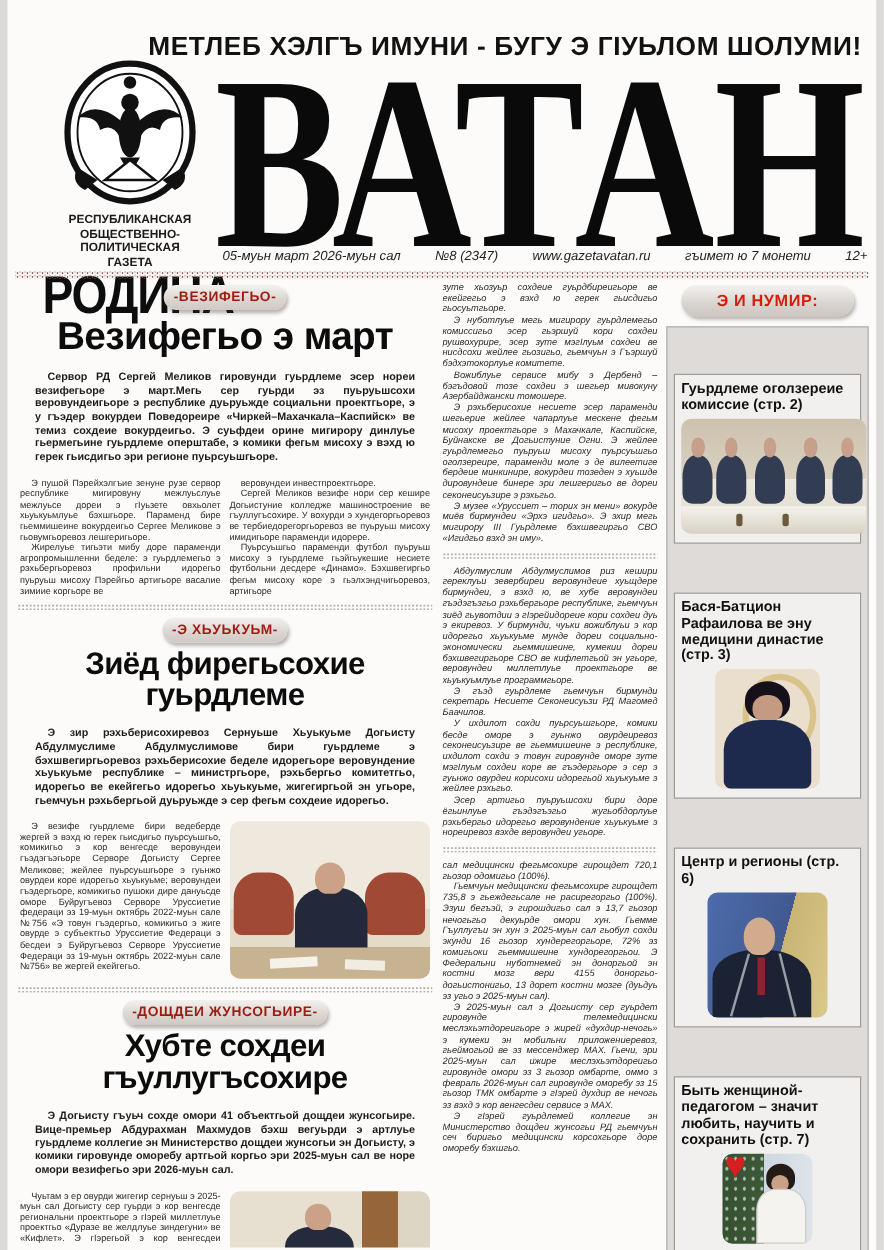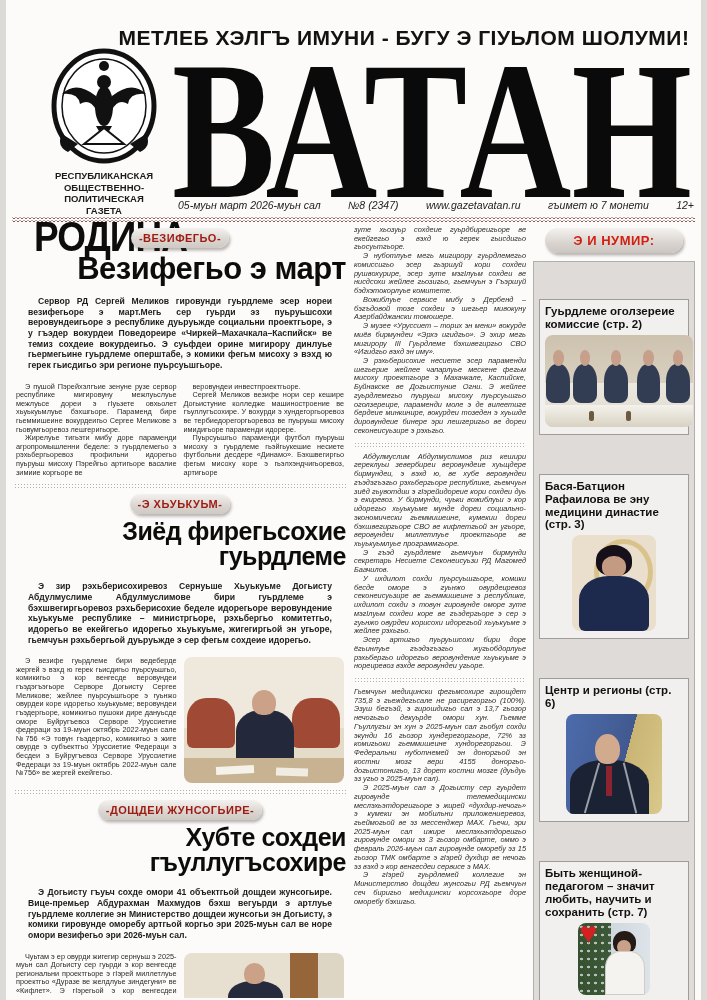--- a/index.html
+++ b/index.html
@@ -23,21 +23,21 @@
 
   
   .left-block{position:absolute;left:8px;top:226px;width:332px;height:772px;overflow:hidden;}
   .mid-col{position:absolute;left:348px;top:226px;width:172px;height:772px;overflow:hidden;font-style:italic;}
   .sidebar{position:absolute;left:527px;top:228px;width:162px;}
 
   .badge{display:block;width:max-content;margin:2px auto 5px auto;padding:4px 8px;
     border-radius:14px;background:linear-gradient(180deg,#f3f1ef 0%,#dcd7d2 55%,#cfc9c4 100%);
     box-shadow:1.5px 2.5px 3px rgba(60,50,45,.35);
     color:#9e1b12;font-weight:bold;font-size:11px;letter-spacing:.5px;}
-  .headline{margin:2px 0 4px 0;text-align:right;font-weight:bold;color:#0c0c0c;letter-spacing:-.5px;line-height:1;}
+  .headline{margin:2px 0 4px 0;text-align:center;font-weight:bold;color:#0c0c0c;letter-spacing:-.5px;line-height:1;}
   .h-xl{font-size:31px;}
   .h-l{font-size:25px;}
   .lead{font-size:8.6px;font-weight:bold;line-height:1.24;text-align:justify;color:#1c1c1c;margin:2px 2px 5px 2px;}
   .lead p{margin:12px;text-indent:10px;}
   .cols{display:flex;gap:7px;margin:0 2px;}
   .col{flex:1;min-width:0;}
   .body-text p{margin:0;font-size:7.3px;line-height:1.18;text-align:justify;color:#2b2b2b;text-indent:9px;}
   .cont p:first-child{text-indent:0;}
   .sep{height:5px;margin:6px 0;background-image:radial-gradient(#b5afa9 32%,transparent 36%);
     background-size:3px 3px;}
@@ -224,32 +224,33 @@
         </div>
       </div>
     </div>
   </div>
 
   <div class="mid-col">
     <div class="body-text cont">
         <p>зуте хьозуьр сохдеие гуьрдбиреигьоре ве екейгегьо э вэхд ю герек гьисдигьо гьосуьтгьоре.</p>
         <p>Э нуботлуье мегь мигирору гуьрдлемегьо комиссигьо эсер гьэршуй кори сохдеи рушвохурире, эсер зуте мэгIлуьм сохдеи ве нисдсохи жейлее гьозигьо, гьемчуьн э Гъэршуй бэдхэтокорлуье комитете.</p>
         <p>Вожиблуье сервисе мибу э Дербенд – бэгъдовой тозе сохдеи э шегьер мивокуну Азербайджански томошере.</p>
+        <p>Э рэхьберисохие несиете эсер параменди шегьерие жейлее чапарлуье мескене фегьм мисоху проектгьоре э Махачкале, Каспийске, Буйнакске ве Догьистуние Огни. Э жейлее гуьрдлемегьо пуьруьш мисоху пуьрсуьшгьо оголзереире, параменди моле э де вилеетиге бердеие минкинире, вокурдеи тозеден э хуьшде дировундеие бинере эри лешгеригьо ве дореи секонеисуьзире э рэхьгьо.</p>
         <p>Э музее «Уруссиет – торих эн мени» вокурде миёв бирмундеи «Эрхэ игидгьо». Э эхир мегь мигирору III Гуьрдлеме бэхшвегиргьо СВО «Игидгьо вэхд эн иму».</p>
-        <p>Э рэхьберисохие несиете эсер параменди шегьерие жейлее чапарлуье мескене фегьм мисоху проектгьоре э Махачкале, Каспийске, Буйнакске ве Догьистуние Огни. Э жейлее гуьрдлемегьо пуьруьш мисоху пуьрсуьшгьо оголзереире, параменди моле э де вилеетиге бердеие минкинире, вокурдеи тозеден э хуьшде дировундеие бинере эри лешгеригьо ве дореи секонеисуьзире э рэхьгьо.</p>
       </div>
     <div class="sep"></div>
     <div class="body-text">
         <p>Абдулмуслим Абдулмуслимов риз кешири гереклуьи зевербиреи веровундеие хуьщдере бирмундеи, э вэхд ю, ве хубе веровундеи гъэдэгъэгьо рэхьбергьоре республике, гьемчуьн зиёд гьувотдии э гIэрейидореие кори сохдеи дуь э екиревоз. У бирмунди, чуьки вожиблуьи э кор идорегьо хьуькуьме мунде дореи социально-экономически гьеммишеине, кумекии дореи бэхшвегиргьоре СВО ве кифлетгьой эн угьоре, веровундеи миллетлуье проектгьоре ве хьуькуьмлуье программгьоре.</p>
         <p>Э гъэд гуьрдлеме гьемчуьн бирмунди секретарь Несиете Секонеисуьзи РД Магомед Баачилов.</p>
         <p>У ихдилот сохди пуьрсуьшгьоре, комики бесде оморе э гуьнжо овурдеиревоз секонеисуьзире ве гьеммишеине э республике, ихдилот сохди э товун гировунде оморе зуте мэгIлуьм сохдеи коре ве гъэдергьоре э сер э гуьнжо овурдеи корисохи идорегьой хьуькуьме э жейлее рэхьгьо.</p>
         <p>Эсер артигьо пуьруьшсохи бири доре ёгьинлуье гъэдэгъэгьо жугьобдорлуье рэхьбергьо идорегьо веровундение хьуькуьме э нореиревоз вэхде веровундеи угьоре.</p>
       </div>
     <div class="sep"></div>
     <div class="body-text cont">
+        <p>сал медицински фегьмсохире гирощдет 720,1 гьозор одомигьо (100%).</p>
         <p>Гьемчуьн медицински фегьмсохире гирощдет 735,8 э гьеждегьсале не расирегоргьо (100%). Эзуш бегъэй, э гирошдигьо сал э 13,7 гьозор нечогьгьо декуьрде омори хун. Гьемме Гъуллугъи эн хун э 2025-муьн сал гьобул сохди экунди 16 гьозор хундерегоргьоре, 72% эз комигьоки гьеммишеине хундорегоргьои. Э Федеральни нуботнемей эн доноргьой эн костни мозг вери 4155 доноргьо-догьистонигьо, 13 дорет костни мозге (дуьдуь эз угьо э 2025-муьн сал).</p>
         <p>Э 2025-муьн сал э Догьисту сер гуьрдет гировунде телемедицински меслэхьэтдореигьоре э жирей «духдир-нечогь» э кумеки эн мобильни приложениеревоз, гьеймогьой ве эз мессенджер МАХ. Гьечи, эри 2025-муьн сал ижире меслэхьэтдореигьо гировунде омори эз 3 гьозор омбарте, оммо э февраль 2026-муьн сал гировунде оморебу эз 15 гьозор ТМК омбарте э гIэрей духдир ве нечогь эз вэхд э кор венгесдеи сервисе э МАХ.</p>
         <p>Э гIэрей гуьрдлемей коллегие эн Министерство дощдеи жунсогьи РД гьемчуьн сеч биригьо медицински корсохгьоре доре оморебу бэхшгьо.</p>
       </div>
   </div>
 
   <div class="sidebar">
     <span class="sb-pill">Э И НУМИР:</span>
     <div class="sb-box">
 

